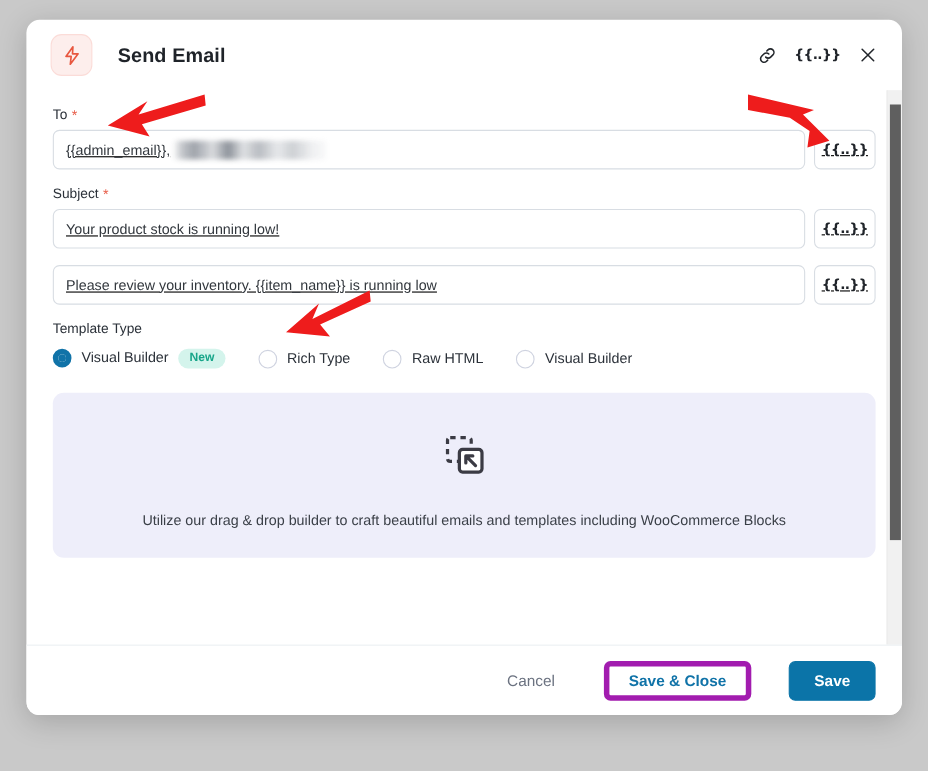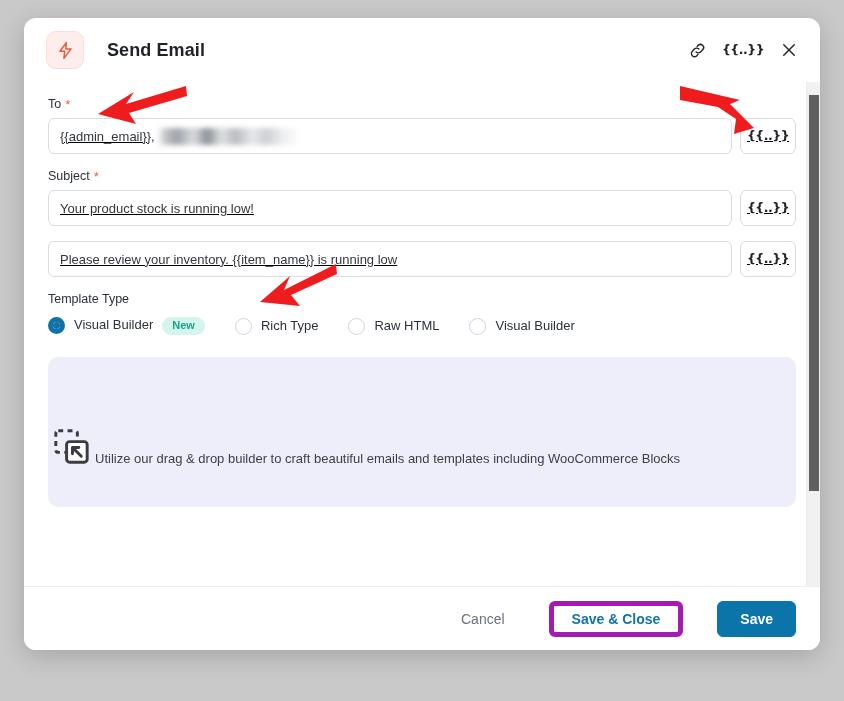--- a/index.html
+++ b/index.html
@@ -194,21 +194,21 @@
     cursor: pointer;
   }
 
   
   .promo {
     margin-top: 22px;
     background: #eeeefa;
     border-radius: 10px;
     height: 150px;
     display: flex;
-    flex-direction: row;
+    flex-direction: column;
     align-items: center;
     justify-content: flex-start;
     padding-top: 33px;
     overflow: hidden;
   }
   .promo-text {
     margin-top: 22px;
     font-size: 13px;
     color: #3a3f47;
     text-align: center;

